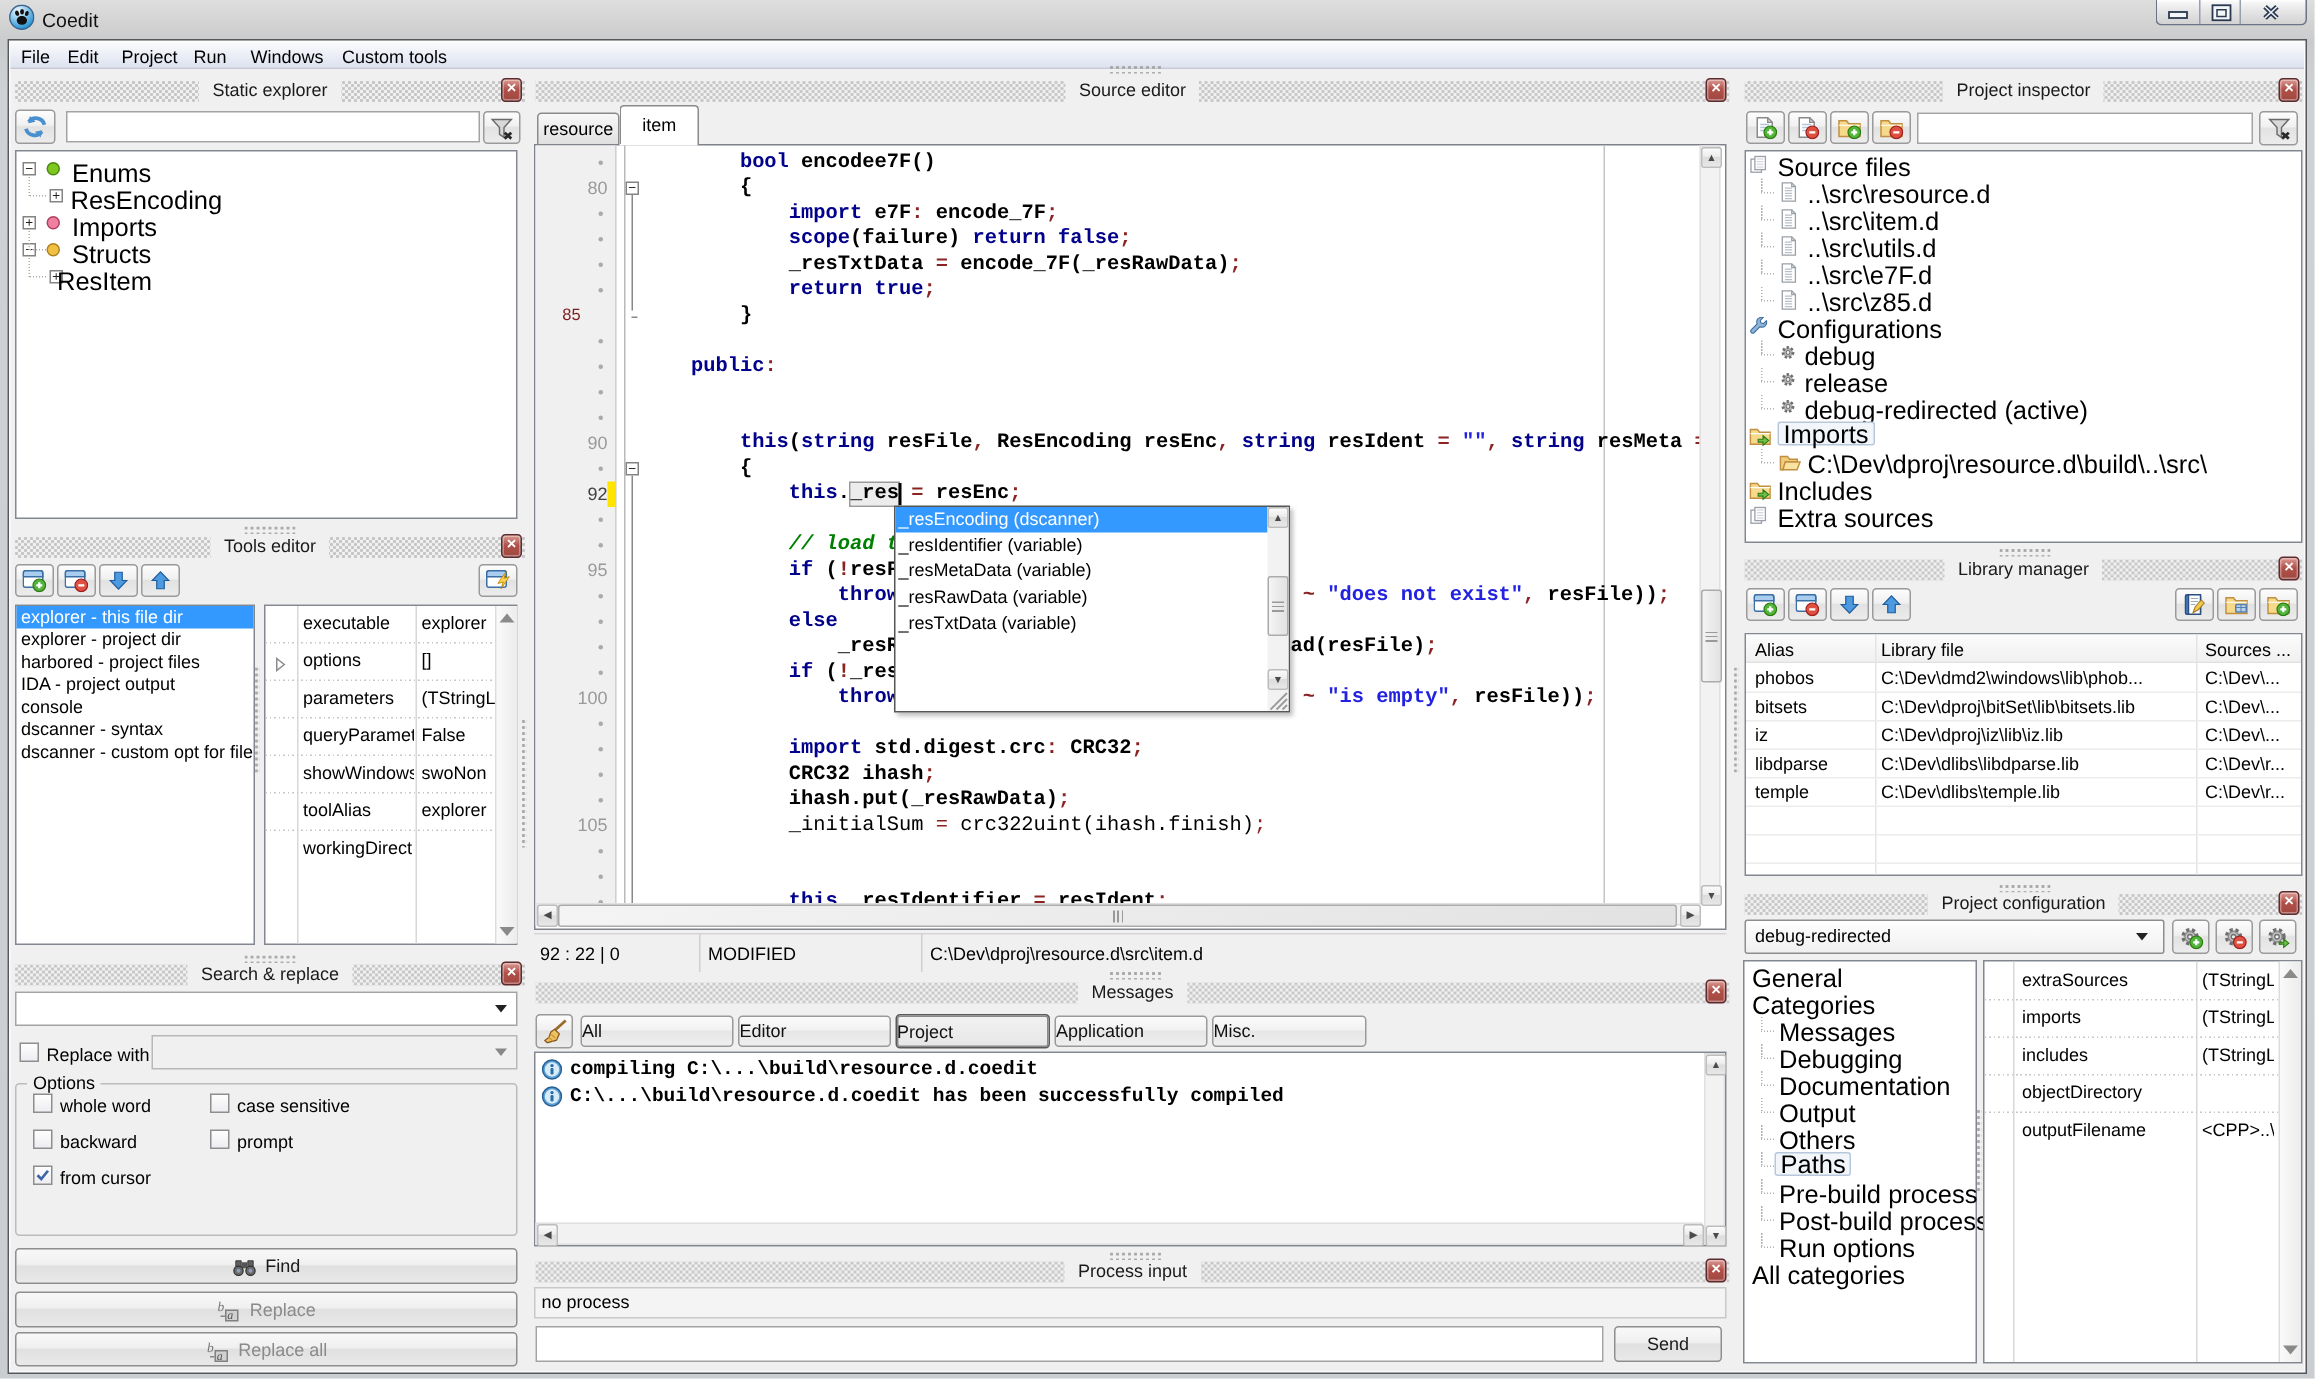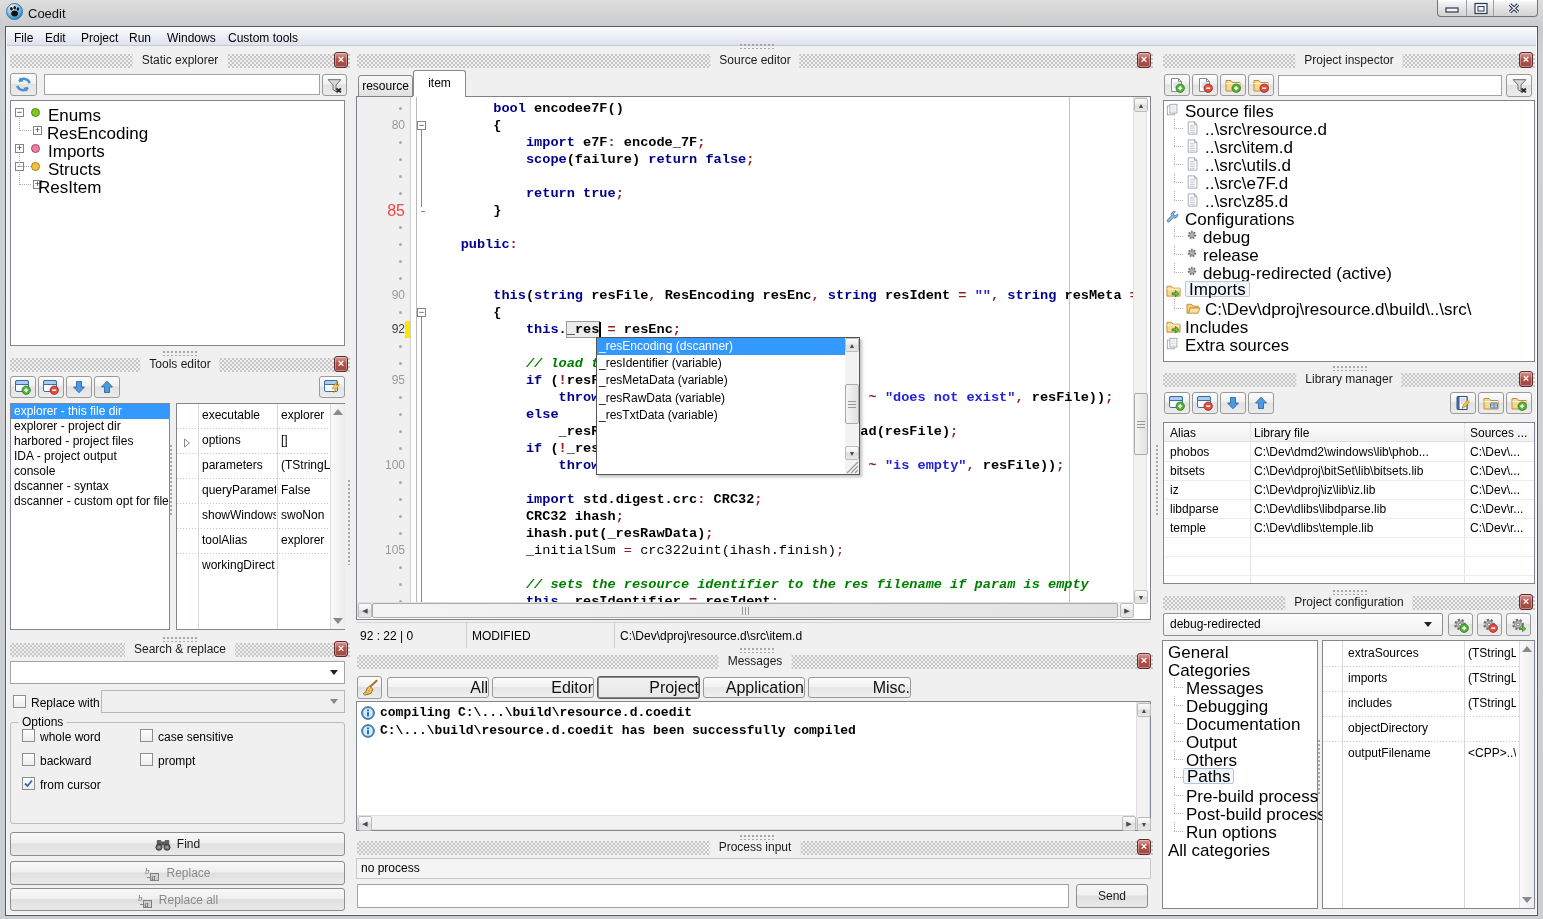--- a/index.html
+++ b/index.html
@@ -16,21 +16,21 @@
 .sb{position:absolute;background:#f2f2f2;border:1px solid #e0e0e0}
 .sba{position:absolute;background:linear-gradient(#fbfbfb,#ececec 45%,#dcdcdc 50%,#e8e8e8);border:1px solid #bdbdbd;border-radius:2px;display:flex;align-items:center;justify-content:center}
 .tri{font-size:7px;color:#4a4a4a;line-height:7px}
 .sbt{position:absolute;background:linear-gradient(90deg,#f4f4f4,#e2e2e2);border:1px solid #ababab;border-radius:2px;display:flex;align-items:center;justify-content:center}
 .sbt .grip{width:8px;height:7px;background:repeating-linear-gradient(180deg,#999 0 1px,rgba(0,0,0,0) 1px 3px)}
 .sbt .griph{width:7px;height:8px;background:repeating-linear-gradient(90deg,#999 0 1px,rgba(0,0,0,0) 1px 3px)}
 .cbx{position:absolute;width:13px;height:13px;background:linear-gradient(#fefefe,#ededf2);border:1px solid #8e8e8e}
 .lbl{position:absolute;white-space:nowrap}
 .btnw{position:absolute;border:1px solid #8e8e8e;border-radius:3px;background:linear-gradient(#f8f8f8,#f0f0f0 45%,#e0e0e0 50%,#e9e9e9);display:flex;align-items:center;justify-content:center;font-size:12px;color:#1a1a1a}
 .btnw.dis{color:#8a8a8a}
-.tabbtn{position:absolute;border:1px solid #9a9a9a;border-radius:3px;background:linear-gradient(#fbfbfb,#f2f2f2 45%,#e6e6e6 50%,#efefef);text-align:right;font-size:16px;color:#111;line-height:19px}
+.tabbtn{position:absolute;border:1px solid #9a9a9a;border-radius:3px;background:linear-gradient(#fbfbfb,#f2f2f2 45%,#e6e6e6 50%,#efefef);text-align:left;font-size:12px;color:#111;line-height:19px}
 mono,.mono{font-family:"Liberation Mono",monospace}
 .treerow{position:absolute;white-space:nowrap;font-size:17px}
 .pm{position:absolute;width:9px;height:9px;border:1px solid #848484;background:#fff;line-height:7px;text-align:center;font-size:9px;color:#222}
 .grid{position:absolute;background:#fff;border:1px solid #828790}
 .k{color:#00008b;font-weight:bold}
 .o{color:#8b2323}
 .s{color:#2222e0}
 .cm{color:#008000;font-style:italic}
 .dc{color:#008b8b;font-style:italic}
 </style></head><body>
@@ -248,21 +248,21 @@
 <div class="abs" style="left:413px;top:70px;width:53px;height:27px;background:#fff;border:1px solid #8a8a8a;border-bottom:none;border-radius:3px 3px 0 0;text-align:center;line-height:24px">item</div>
 <div class="abs" style="left:356px;top:96px;width:795px;height:524px;background:#fff;border:1px solid #7f8389"></div>
 <div class="abs" style="left:413px;top:96px;width:52px;height:1px;background:#fff"></div>
 <div class="abs" style="left:357px;top:97px;width:54px;height:506px;background:#f0f0f0;border-right:1px solid #d0d0d0"></div>
 <div class="abs" style="left:399px;top:107px;width:3px;height:3px;background:#aaa;border-radius:50%"></div>
 <div class="abs" style="left:357px;top:117.0px;width:48px;height:17.0px;line-height:17.0px;text-align:right;color:#9a9a9a;font-size:12px">80</div>
 <div class="abs" style="left:399px;top:141px;width:3px;height:3px;background:#aaa;border-radius:50%"></div>
 <div class="abs" style="left:399px;top:158px;width:3px;height:3px;background:#aaa;border-radius:50%"></div>
 <div class="abs" style="left:399px;top:175px;width:3px;height:3px;background:#aaa;border-radius:50%"></div>
 <div class="abs" style="left:399px;top:192px;width:3px;height:3px;background:#aaa;border-radius:50%"></div>
-<div class="abs" style="left:357px;top:202.0px;width:48px;height:17.0px;line-height:17.0px;text-align:right;color:#ef4444;font-size:16px">85</div>
+<div class="abs" style="left:357px;top:202.0px;width:48px;height:17.0px;line-height:17.0px;text-align:center;color:#7f1d1d;font-size:11px">85</div>
 <div class="abs" style="left:399px;top:226px;width:3px;height:3px;background:#aaa;border-radius:50%"></div>
 <div class="abs" style="left:399px;top:243px;width:3px;height:3px;background:#aaa;border-radius:50%"></div>
 <div class="abs" style="left:399px;top:260px;width:3px;height:3px;background:#aaa;border-radius:50%"></div>
 <div class="abs" style="left:399px;top:277px;width:3px;height:3px;background:#aaa;border-radius:50%"></div>
 <div class="abs" style="left:357px;top:287.0px;width:48px;height:17.0px;line-height:17.0px;text-align:right;color:#9a9a9a;font-size:12px">90</div>
 <div class="abs" style="left:399px;top:311px;width:3px;height:3px;background:#aaa;border-radius:50%"></div>
 <div class="abs" style="left:357px;top:321.0px;width:48px;height:17.0px;line-height:17.0px;text-align:right;color:#404040;font-size:12px">92</div>
 <div class="abs" style="left:399px;top:345px;width:3px;height:3px;background:#aaa;border-radius:50%"></div>
 <div class="abs" style="left:399px;top:362px;width:3px;height:3px;background:#aaa;border-radius:50%"></div>
 <div class="abs" style="left:357px;top:372.0px;width:48px;height:17.0px;line-height:17.0px;text-align:right;color:#9a9a9a;font-size:12px">95</div>
@@ -285,38 +285,38 @@
 <div class="abs" style="left:421px;top:211px;width:4px;height:1px;background:#888"></div>
 <div class="abs" style="left:421px;top:317px;width:1px;height:286px;background:#888"></div>
 <div class="abs" style="left:417px;top:121px;width:9px;height:9px;border:1px solid #848484;background:#fff;line-height:7px;text-align:center;font-size:9px;color:#222">−</div>
 <div class="abs" style="left:417px;top:308px;width:9px;height:9px;border:1px solid #848484;background:#fff;line-height:7px;text-align:center;font-size:9px;color:#222">−</div>
 <div class="abs" style="left:1069px;top:97px;width:1px;height:506px;background:#c4c4c4"></div>
 <div class="abs" style="left:357px;top:97px;width:790px;height:506px;overflow:hidden">
     <div class="abs mono" style="left:71.0px;top:3.0px;height:17.0px;line-height:17.0px;font-size:13.6px;font-weight:bold;white-space:pre">        <span class="k">bool</span> encodee7F()</div>
     <div class="abs mono" style="left:71.0px;top:20.0px;height:17.0px;line-height:17.0px;font-size:13.6px;font-weight:bold;white-space:pre">        {</div>
     <div class="abs mono" style="left:71.0px;top:37.0px;height:17.0px;line-height:17.0px;font-size:13.6px;font-weight:bold;white-space:pre">            <span class="k">import</span> e7F<span class="o">:</span> encode_7F<span class="o">;</span></div>
     <div class="abs mono" style="left:71.0px;top:54.0px;height:17.0px;line-height:17.0px;font-size:13.6px;font-weight:bold;white-space:pre">            <span class="k">scope</span>(failure) <span class="k">return</span> <span class="k">false</span><span class="o">;</span></div>
+    <div class="abs mono" style="left:71.0px;top:71.0px;height:17.0px;line-height:17.0px;font-size:13.6px;font-weight:bold;white-space:pre">            _resTxtData <span class="o">=</span> encode_7F(_resRawData)<span class="o">;</span></div>
     <div class="abs mono" style="left:71.0px;top:88.0px;height:17.0px;line-height:17.0px;font-size:13.6px;font-weight:bold;white-space:pre">            <span class="k">return</span> <span class="k">true</span><span class="o">;</span></div>
     <div class="abs mono" style="left:71.0px;top:105.0px;height:17.0px;line-height:17.0px;font-size:13.6px;font-weight:bold;white-space:pre">        }</div>
     <div class="abs mono" style="left:71.0px;top:139.0px;height:17.0px;line-height:17.0px;font-size:13.6px;font-weight:bold;white-space:pre">    <span class="k">public</span><span class="o">:</span></div>
     <div class="abs mono" style="left:71.0px;top:190.0px;height:17.0px;line-height:17.0px;font-size:13.6px;font-weight:bold;white-space:pre">        <span class="k">this</span>(<span class="k">string</span> resFile<span class="o">,</span> ResEncoding resEnc<span class="o">,</span> <span class="k">string</span> resIdent <span class="o">=</span> <span class="s">""</span><span class="o">,</span> <span class="k">string</span> resMeta <span class="o">=</span> <span class="s">""</span></div>
     <div class="abs mono" style="left:71.0px;top:207.0px;height:17.0px;line-height:17.0px;font-size:13.6px;font-weight:bold;white-space:pre">        {</div>
     <div class="abs mono" style="left:71.0px;top:241.0px;height:17.0px;line-height:17.0px;font-size:13.6px;font-weight:bold;white-space:pre"></div>
     <div class="abs mono" style="left:71.0px;top:258.0px;height:17.0px;line-height:17.0px;font-size:13.6px;font-weight:bold;white-space:pre">            <span class="cm">// load the resource raw data</span></div>
     <div class="abs mono" style="left:71.0px;top:275.0px;height:17.0px;line-height:17.0px;font-size:13.6px;font-weight:bold;white-space:pre">            <span class="k">if</span> (<span class="o">!</span>resFile.exists)</div>
     <div class="abs mono" style="left:71.0px;top:292.0px;height:17.0px;line-height:17.0px;font-size:13.6px;font-weight:bold;white-space:pre">                <span class="k">throw</span>                                 <span class="o">~</span> <span class="s">"does not exist"</span><span class="o">,</span> resFile))<span class="o">;</span></div>
     <div class="abs mono" style="left:71.0px;top:309.0px;height:17.0px;line-height:17.0px;font-size:13.6px;font-weight:bold;white-space:pre">            <span class="k">else</span></div>
     <div class="abs mono" style="left:71.0px;top:326.0px;height:17.0px;line-height:17.0px;font-size:13.6px;font-weight:bold;white-space:pre">                _resR                                ad(resFile)<span class="o">;</span></div>
     <div class="abs mono" style="left:71.0px;top:343.0px;height:17.0px;line-height:17.0px;font-size:13.6px;font-weight:bold;white-space:pre">            <span class="k">if</span> (<span class="o">!</span>_resRawData.length)</div>
     <div class="abs mono" style="left:71.0px;top:360.0px;height:17.0px;line-height:17.0px;font-size:13.6px;font-weight:bold;white-space:pre">                <span class="k">throw</span>                                 <span class="o">~</span> <span class="s">"is empty"</span><span class="o">,</span> resFile))<span class="o">;</span></div>
     <div class="abs mono" style="left:71.0px;top:394.0px;height:17.0px;line-height:17.0px;font-size:13.6px;font-weight:bold;white-space:pre">            <span class="k">import</span> std.digest.crc<span class="o">:</span> CRC32<span class="o">;</span></div>
     <div class="abs mono" style="left:71.0px;top:411.0px;height:17.0px;line-height:17.0px;font-size:13.6px;font-weight:bold;white-space:pre">            CRC32 ihash<span class="o">;</span></div>
     <div class="abs mono" style="left:71.0px;top:428.0px;height:17.0px;line-height:17.0px;font-size:13.6px;font-weight:bold;white-space:pre">            ihash.put(_resRawData)<span class="o">;</span></div>
     <div class="abs mono" style="left:71.0px;top:445.0px;height:17.0px;line-height:17.0px;font-size:13.6px;font-weight:normal;white-space:pre">            _initialSum <span class="o">=</span> crc322uint(ihash.finish)<span class="o">;</span></div>
-    <div class="abs mono" style="left:71.0px;top:479.0px;height:17.0px;line-height:17.0px;font-size:13.6px;font-weight:bold;white-space:pre">            <span class="cm">// sets the resource identifier to the res filename if param is empty</span></div>
     <div class="abs mono" style="left:71.0px;top:496.0px;height:17.0px;line-height:17.0px;font-size:13.6px;font-weight:bold;white-space:pre">            <span class="k">this</span>._resIdentifier <span class="o">=</span> resIdent<span class="o">;</span></div>
     <div class="abs mono" style="left:71.0px;top:224.0px;height:17.0px;line-height:17.0px;font-size:13.6px;font-weight:bold;white-space:pre">            <span class="k">this</span>.<span style="background:#ececec;outline:1px solid #9a9a9a">_res</span> <span class="o">=</span> resEnc<span class="o">;</span></div>
   </div>
 <div class="abs" style="left:599px;top:322px;width:2px;height:15px;background:#000"></div>
 <div class="sb" style="left:1133px;top:97px;width:14px;height:506px">
     <div class="sba" style="left:0;top:0;width:14px;height:14px">
       <span class="tri">▲</span>
     </div>
     <div class="sba" style="left:0;top:492px;width:14px;height:14px">
       <span class="tri">▼</span>

